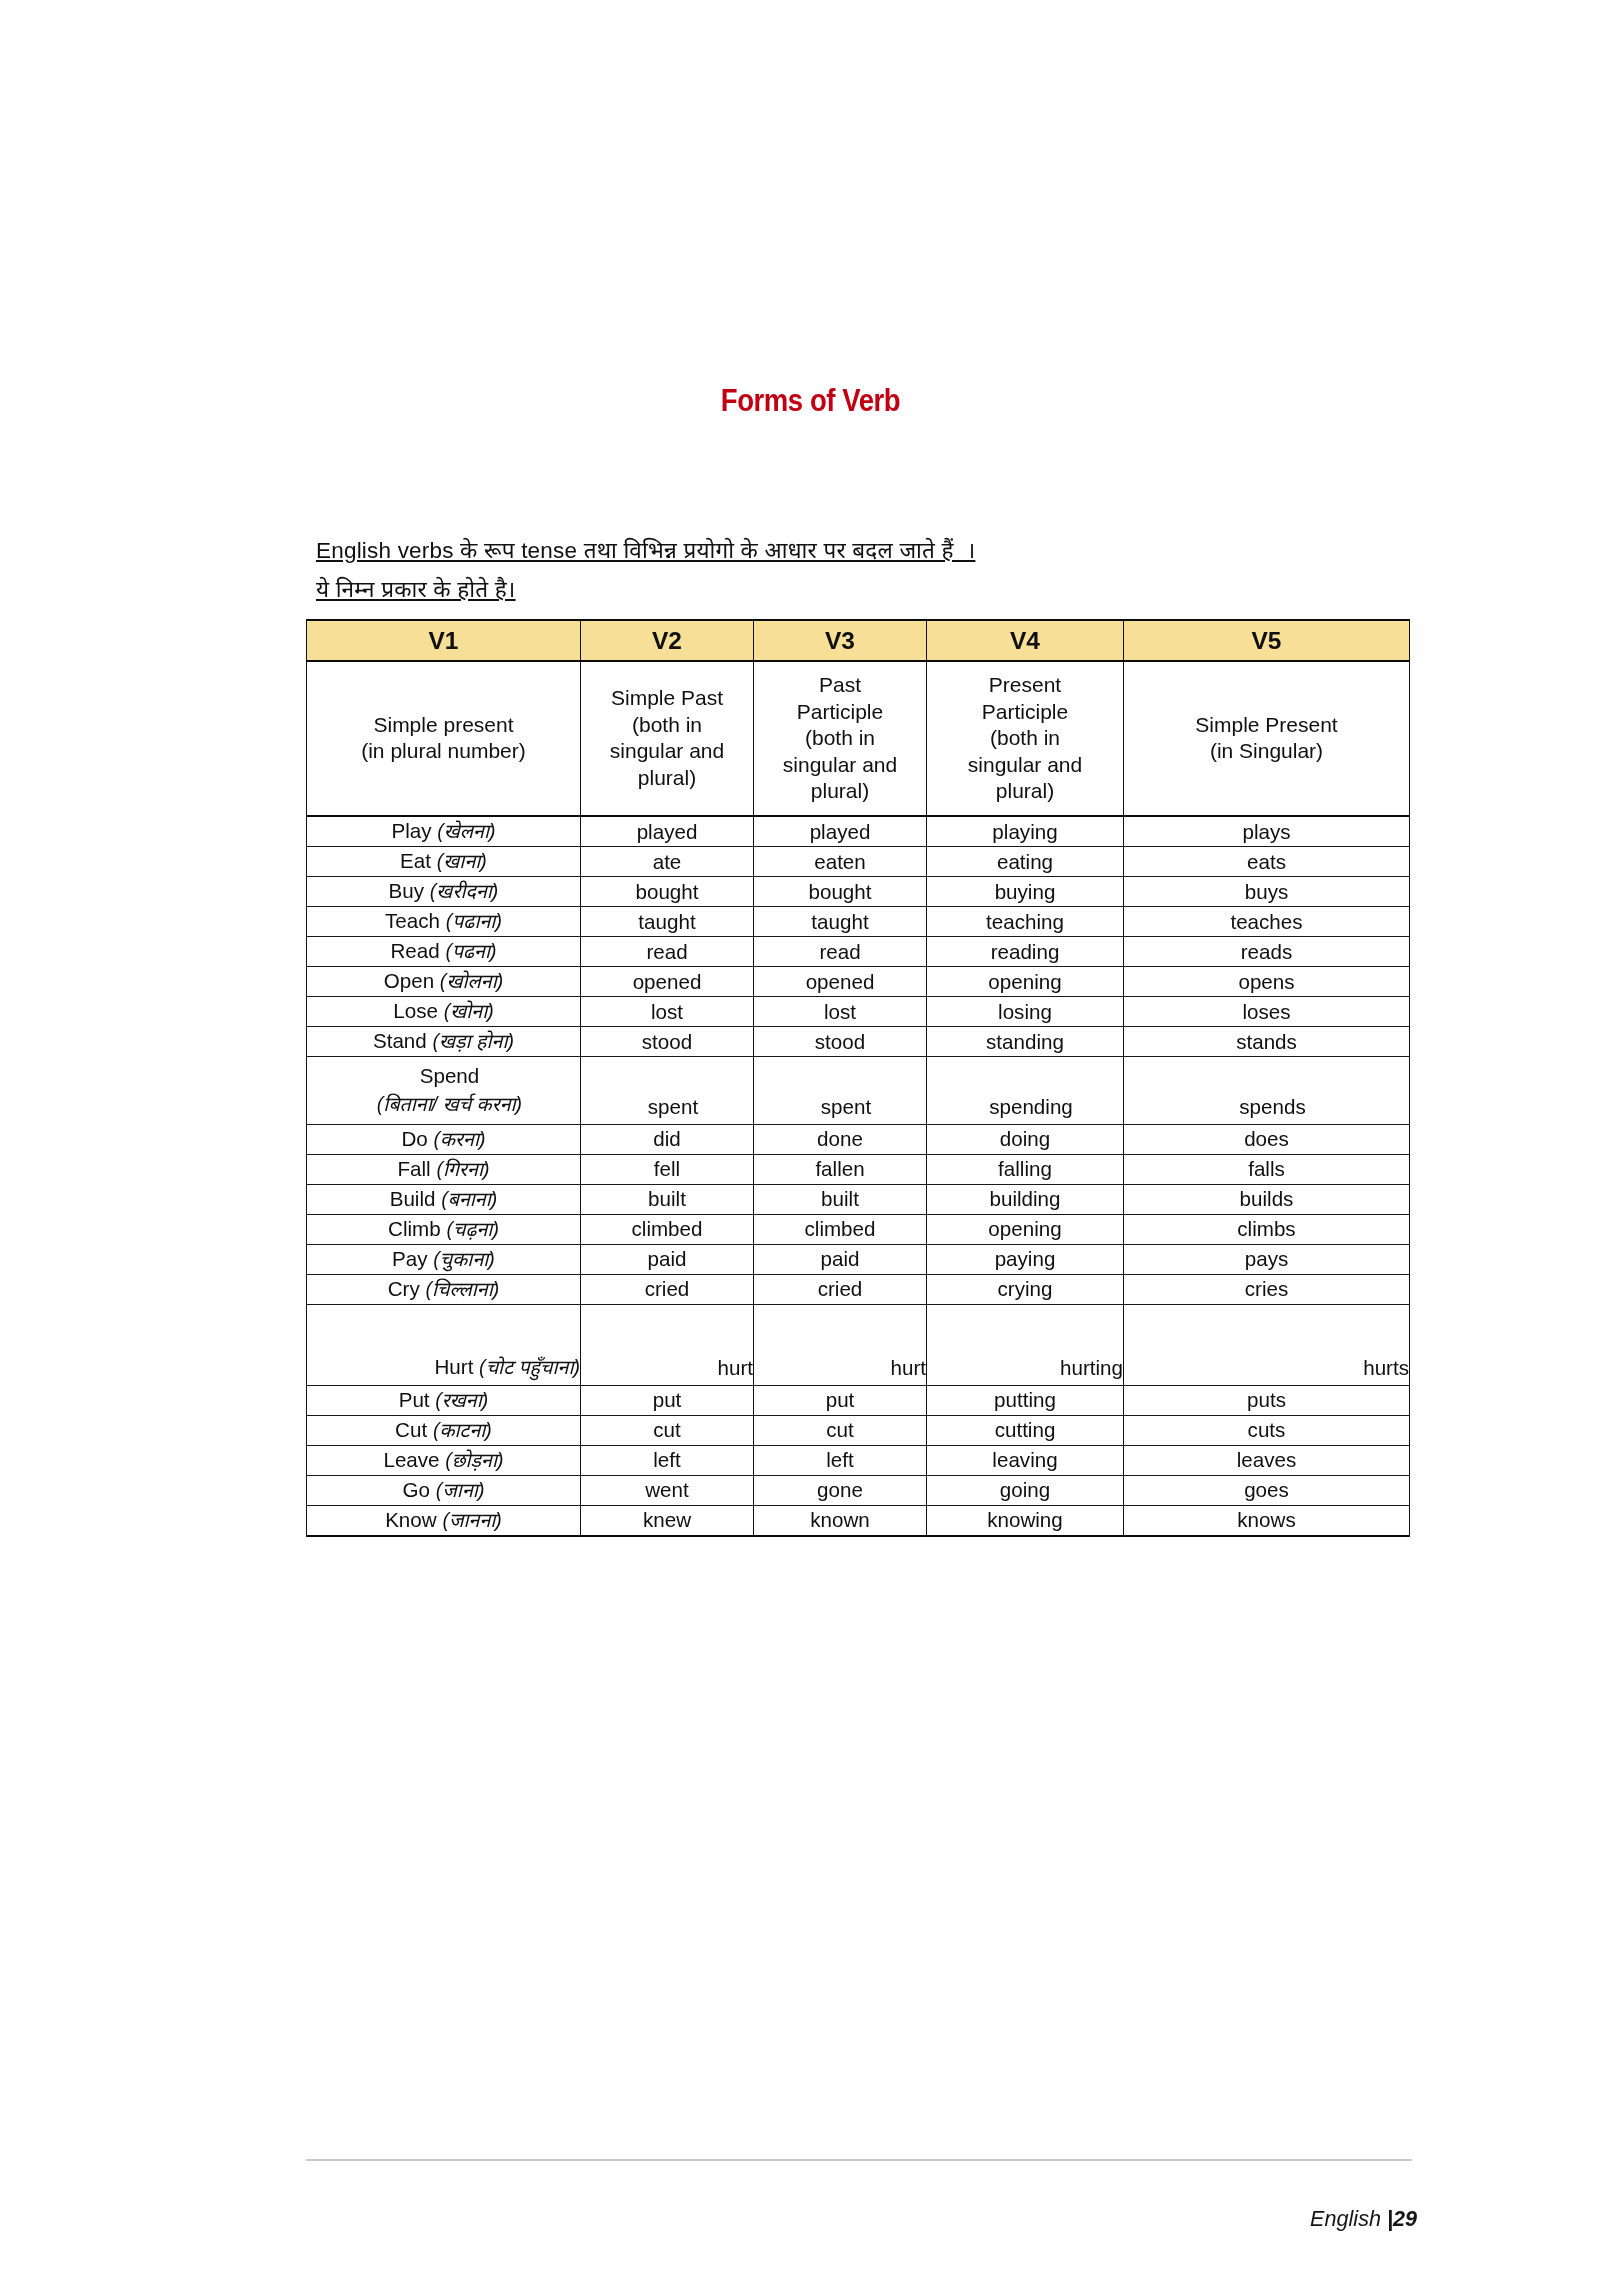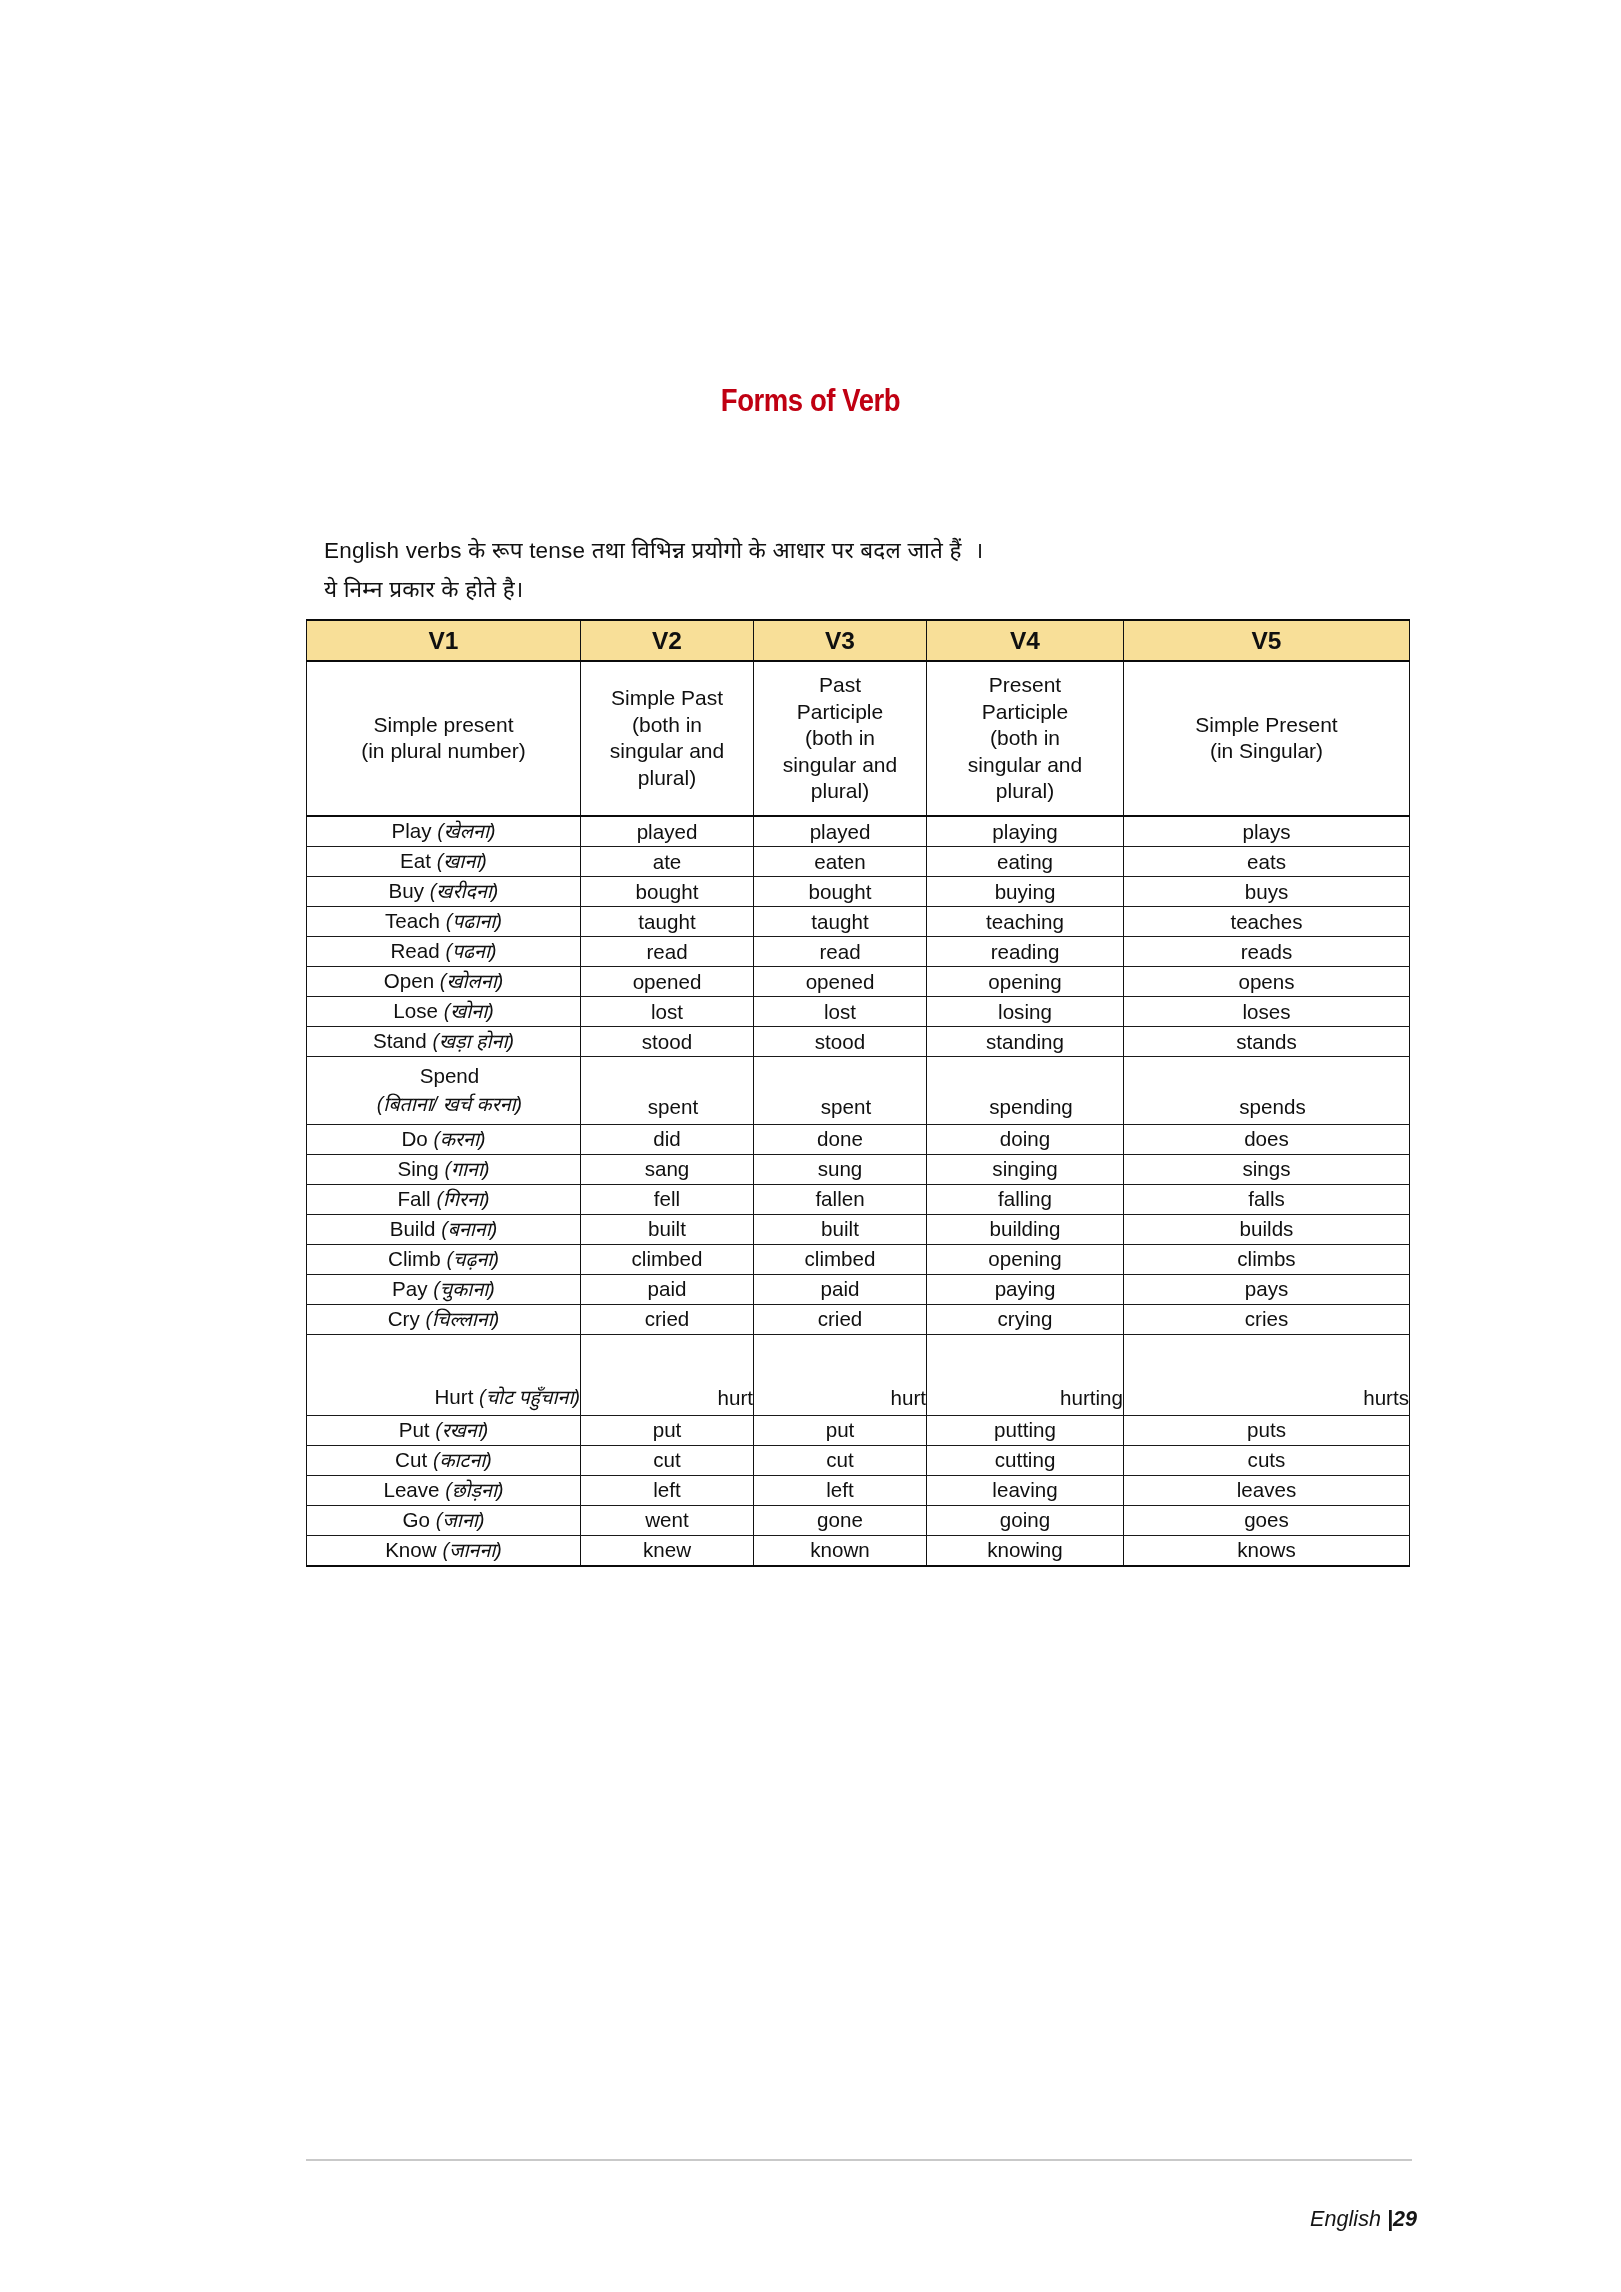--- a/index.html
+++ b/index.html
@@ -35,27 +35,28 @@
     font-weight: bold;
     font-size: 32px;
     letter-spacing: -0.5px;
     color: #C00012;
     transform: scaleX(0.86);
   }
 
   
   .intro {
     position: absolute;
-    left: 324px;
+    left: 316px;
     top: 531px;
     width: 1108px;
     font-size: 22.5px;
     line-height: 39px;
     color: #111;
     letter-spacing: 0.2px;
+    text-decoration: underline;
   }
   .intro .ln { display: block; white-space: pre; }
 
   
   .verb-table {
     position: absolute;
     left: 306px;
     top: 619px;
     width: 1103px;
     border-collapse: collapse;
@@ -241,27 +242,20 @@
           <td>spends</td>
         </tr>
         <tr>
           <td class="v1cell v1"><span>Do</span> <span class="hi">(करना)</span></td>
           <td>did</td>
           <td>done</td>
           <td>doing</td>
           <td>does</td>
         </tr>
         <tr>
-          <td class="v1cell v1"><span>Sing</span> <span class="hi">(गाना)</span></td>
-          <td>sang</td>
-          <td>sung</td>
-          <td>singing</td>
-          <td>sings</td>
-        </tr>
-        <tr>
           <td class="v1cell v1"><span>Fall</span> <span class="hi">(गिरना)</span></td>
           <td>fell</td>
           <td>fallen</td>
           <td>falling</td>
           <td>falls</td>
         </tr>
         <tr>
           <td class="v1cell v1"><span>Build</span> <span class="hi">(बनाना)</span></td>
           <td>built</td>
           <td>built</td>

